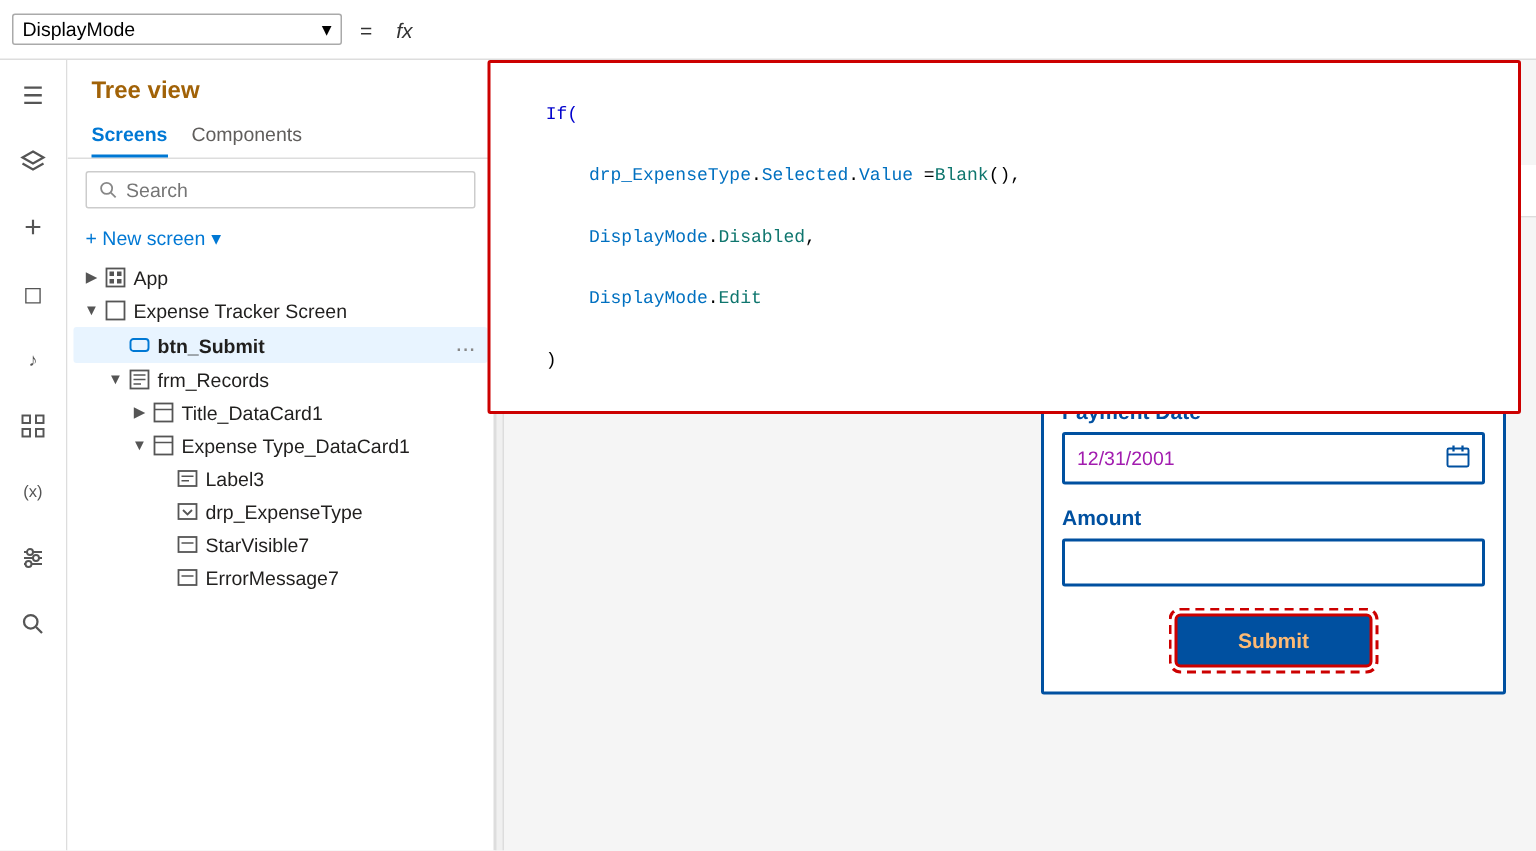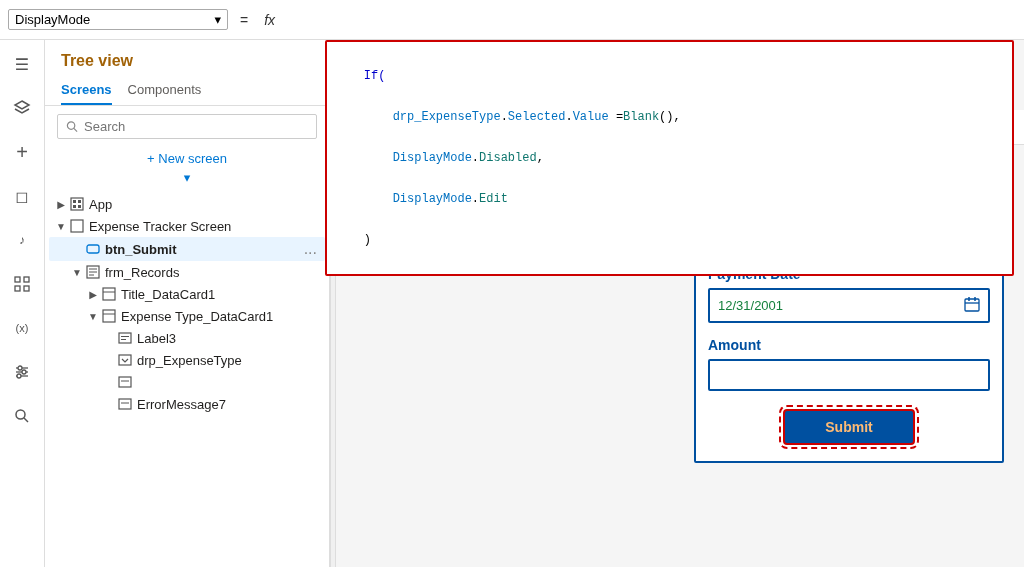--- a/index.html
+++ b/index.html
@@ -146,21 +146,20 @@
       color: #333;
     }
     .new-screen-btn {
       display: flex;
       align-items: center;
       padding: 4px 12px 8px;
       gap: 4px;
       font-size: 13px;
       color: #0078d4;
       cursor: pointer;
-      flex-direction: column;
     }
     .new-screen-btn span { color: #0078d4; }
     .tree-content {
       flex: 1;
       overflow-y: auto;
       padding: 0 4px;
     }
     .tree-item {
       display: flex;
       align-items: center;
@@ -308,21 +307,21 @@
       align-items: center;
       border: 2px solid #0050a0;
       border-radius: 2px;
       padding: 6px 8px;
       margin-bottom: 14px;
       background: #fff;
       justify-content: space-between;
     }
     .form-input-text {
       font-size: 13px;
-      color: #15803d;
+      color: #a21caf;
     }
     .form-input-icon {
       color: #0050a0;
       font-size: 14px;
       cursor: pointer;
     }
     .form-input-empty {
       height: 32px;
       border: 2px solid #0050a0;
       border-radius: 2px;
@@ -523,20 +522,21 @@
       </div>
 
       <div class="tree-item indent-3">
         <div class="tree-chevron"></div>
         <div class="tree-icon">
           <svg width="14" height="14" viewBox="0 0 14 14">
               <rect x="1" y="2" width="12" height="10" fill="none" stroke="#555" stroke-width="1.2"></rect>
               <line x1="3" y1="6" x2="11" y2="6" stroke="#555" stroke-width="1"></line>
             </svg>
         </div>
+        <span class="item-label">StarVisible7</span>
       </div>
 
       <div class="tree-item indent-3">
         <div class="tree-chevron"></div>
         <div class="tree-icon">
           <svg width="14" height="14" viewBox="0 0 14 14">
               <rect x="1" y="2" width="12" height="10" fill="none" stroke="#555" stroke-width="1.2"></rect>
               <line x1="3" y1="6" x2="11" y2="6" stroke="#555" stroke-width="1"></line>
             </svg>
         </div>

